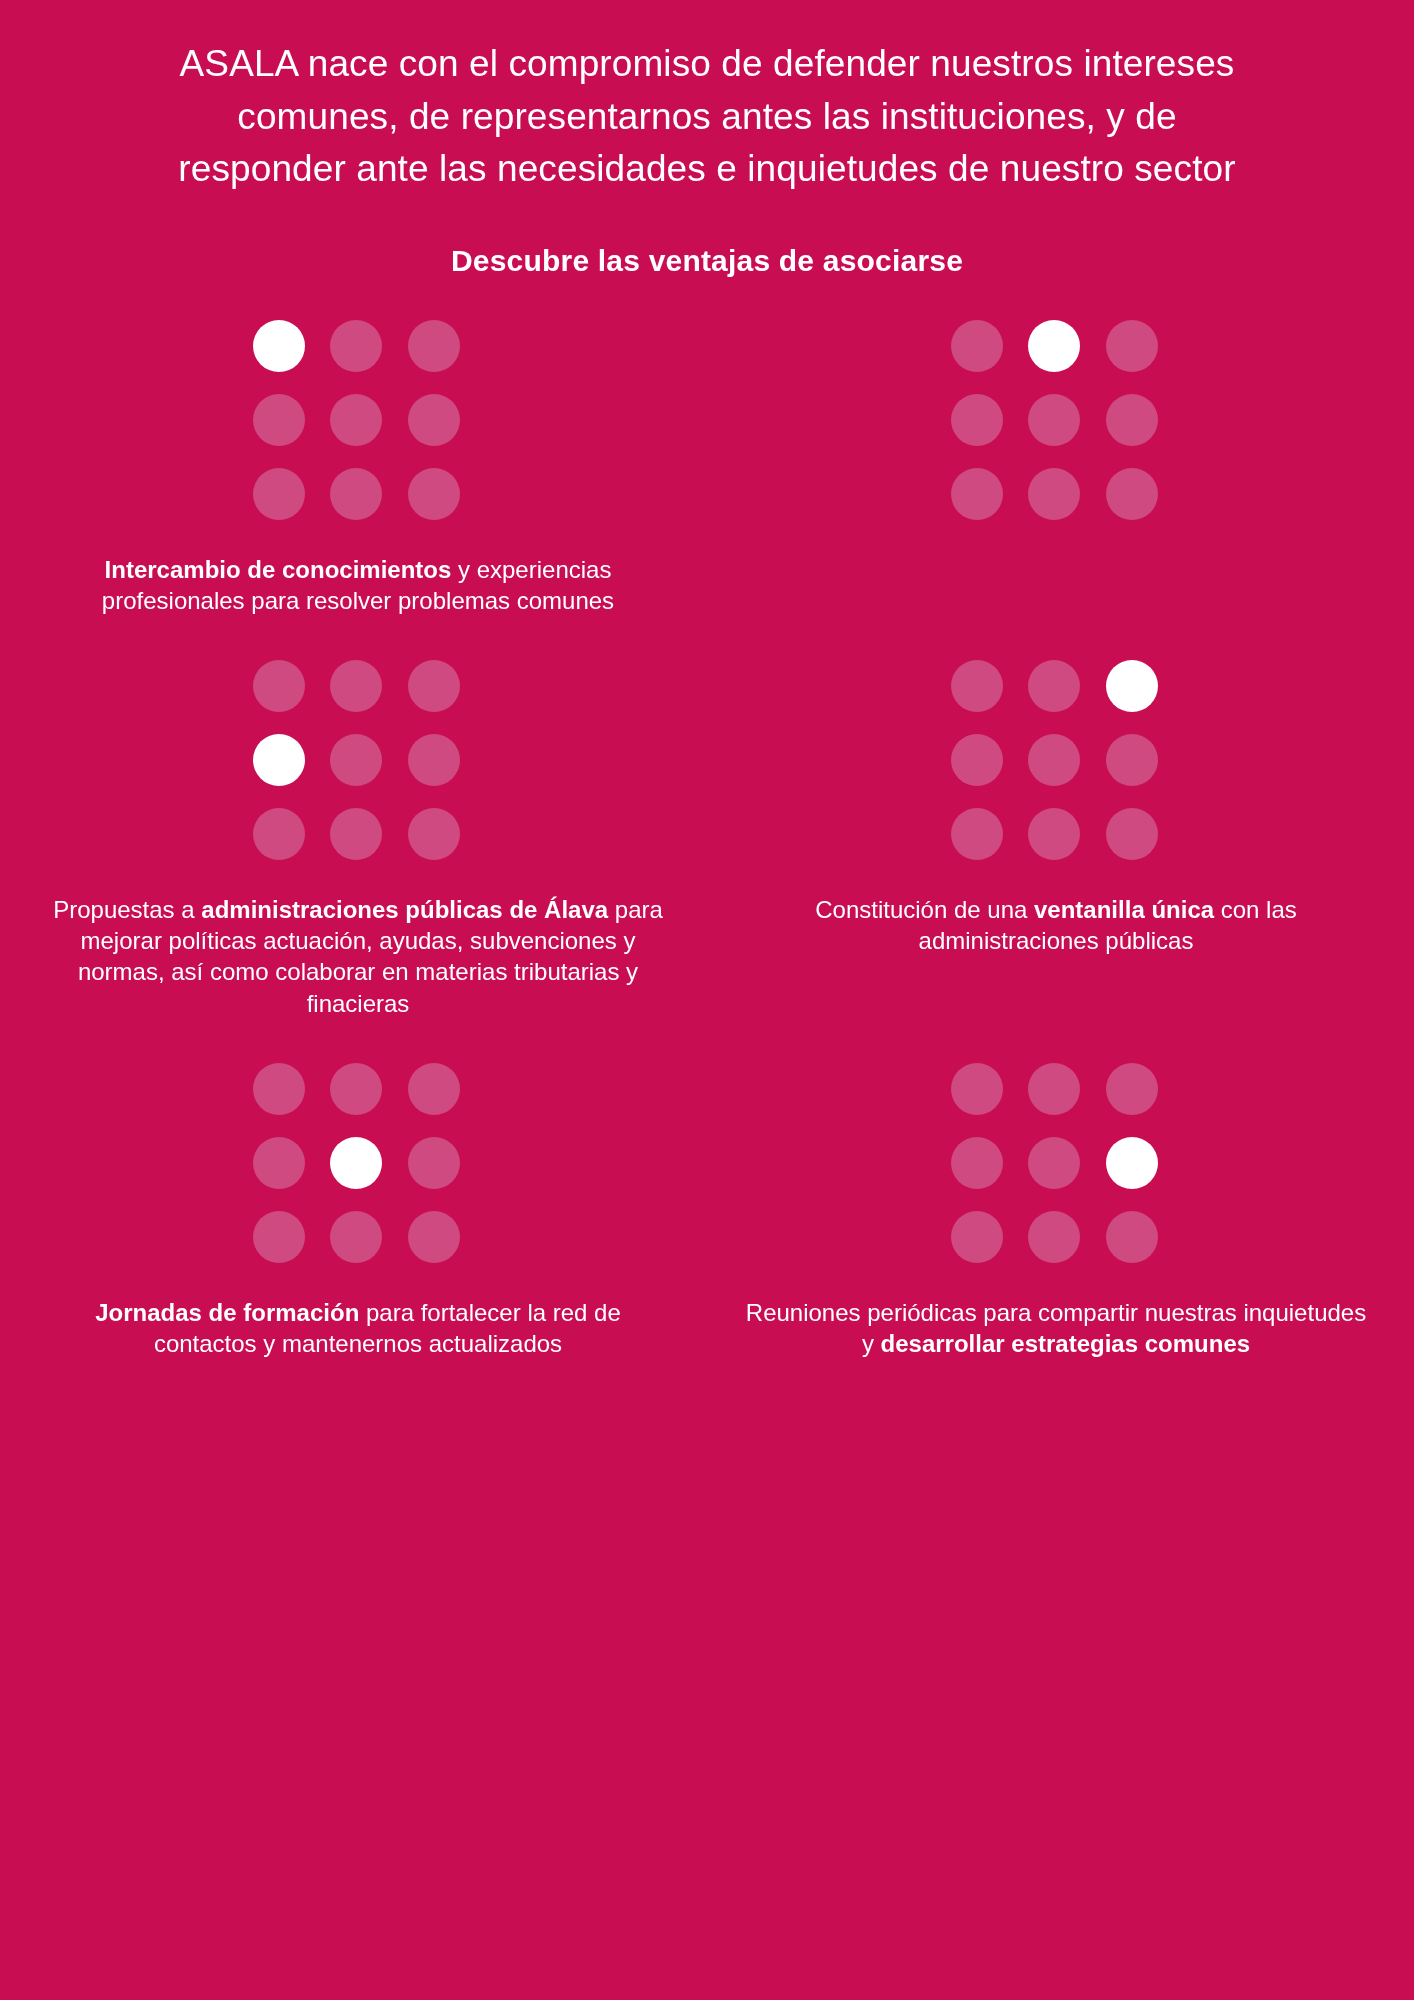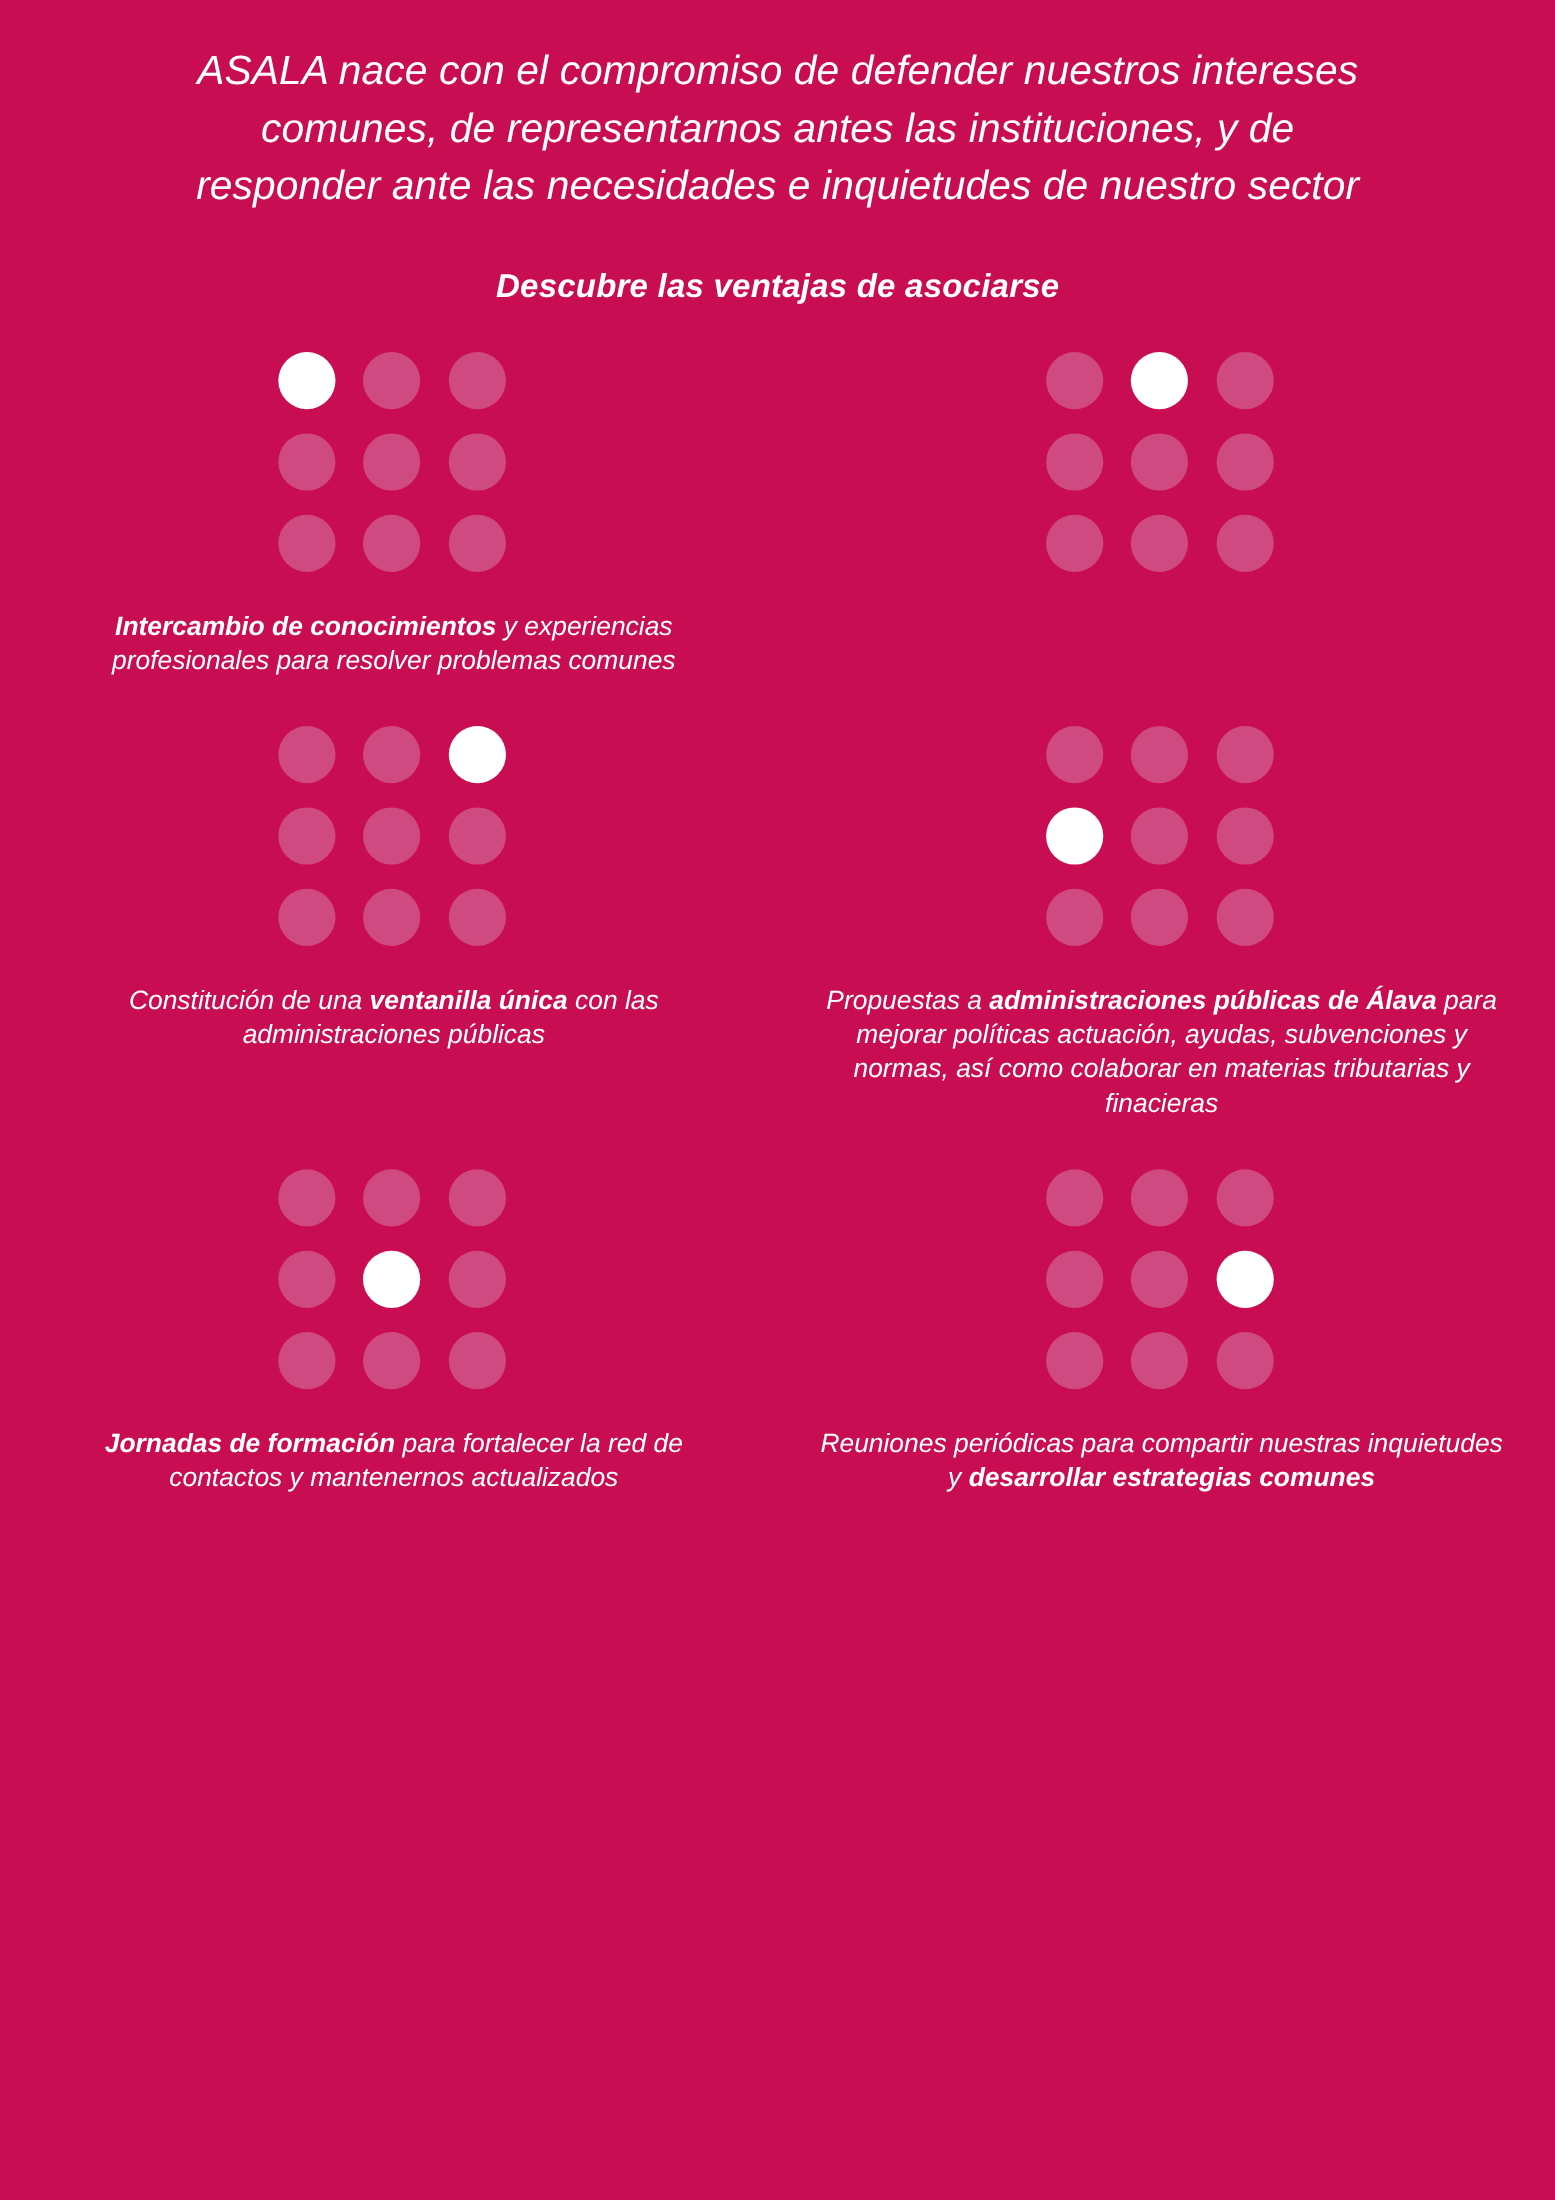--- a/index.html
+++ b/index.html
@@ -13,21 +13,20 @@
     background: #c90d52;
     font-family: "Liberation Sans", sans-serif;
     color: #ffffff;
     overflow: hidden;
   }
   .page {
     width: 1414px;
     height: 1560px;
     position: relative;
     padding: 0;
-    font-style: italic;
   }
   .intro {
     margin: 0;
     padding: 38px 150px 0 150px;
     text-align: center;
     font-size: 37px;
     line-height: 1.42;
     font-weight: 400;
     letter-spacing: 0.1px;
   }
@@ -117,48 +116,48 @@
           <div class="dot"></div>
           <div class="dot"></div>
           <div class="dot"></div>
           <div class="dot"></div>
           <div class="dot"></div>
           <div class="dot"></div>
           <div class="dot"></div>
         </div>
     </div>
 
+    <div class="cell cell-4 r2">
+      <div class="dots">
+          <div class="dot"></div>
+          <div class="dot"></div>
+          <div class="dot"></div>
+          <div class="dot on"></div>
+          <div class="dot"></div>
+          <div class="dot"></div>
+          <div class="dot"></div>
+          <div class="dot"></div>
+          <div class="dot"></div>
+        </div>
+      <div class="caption">Propuestas a <b>administraciones públicas de Álava</b> para mejorar políticas actuación, ayudas, subvenciones y normas, así como colaborar en materias tributarias y finacieras</div>
+    </div>
+
     <div class="cell cell-3 r2">
       <div class="dots">
           <div class="dot"></div>
           <div class="dot"></div>
           <div class="dot on"></div>
           <div class="dot"></div>
           <div class="dot"></div>
           <div class="dot"></div>
           <div class="dot"></div>
           <div class="dot"></div>
           <div class="dot"></div>
         </div>
       <div class="caption">Constitución de una <b>ventanilla única</b> con las administraciones públicas</div>
-    </div>
-
-    <div class="cell cell-4 r2">
-      <div class="dots">
-          <div class="dot"></div>
-          <div class="dot"></div>
-          <div class="dot"></div>
-          <div class="dot on"></div>
-          <div class="dot"></div>
-          <div class="dot"></div>
-          <div class="dot"></div>
-          <div class="dot"></div>
-          <div class="dot"></div>
-        </div>
-      <div class="caption">Propuestas a <b>administraciones públicas de Álava</b> para mejorar políticas actuación, ayudas, subvenciones y normas, así como colaborar en materias tributarias y finacieras</div>
     </div>
 
     <div class="cell cell-5">
       <div class="dots">
           <div class="dot"></div>
           <div class="dot"></div>
           <div class="dot"></div>
           <div class="dot"></div>
           <div class="dot on"></div>
           <div class="dot"></div>

